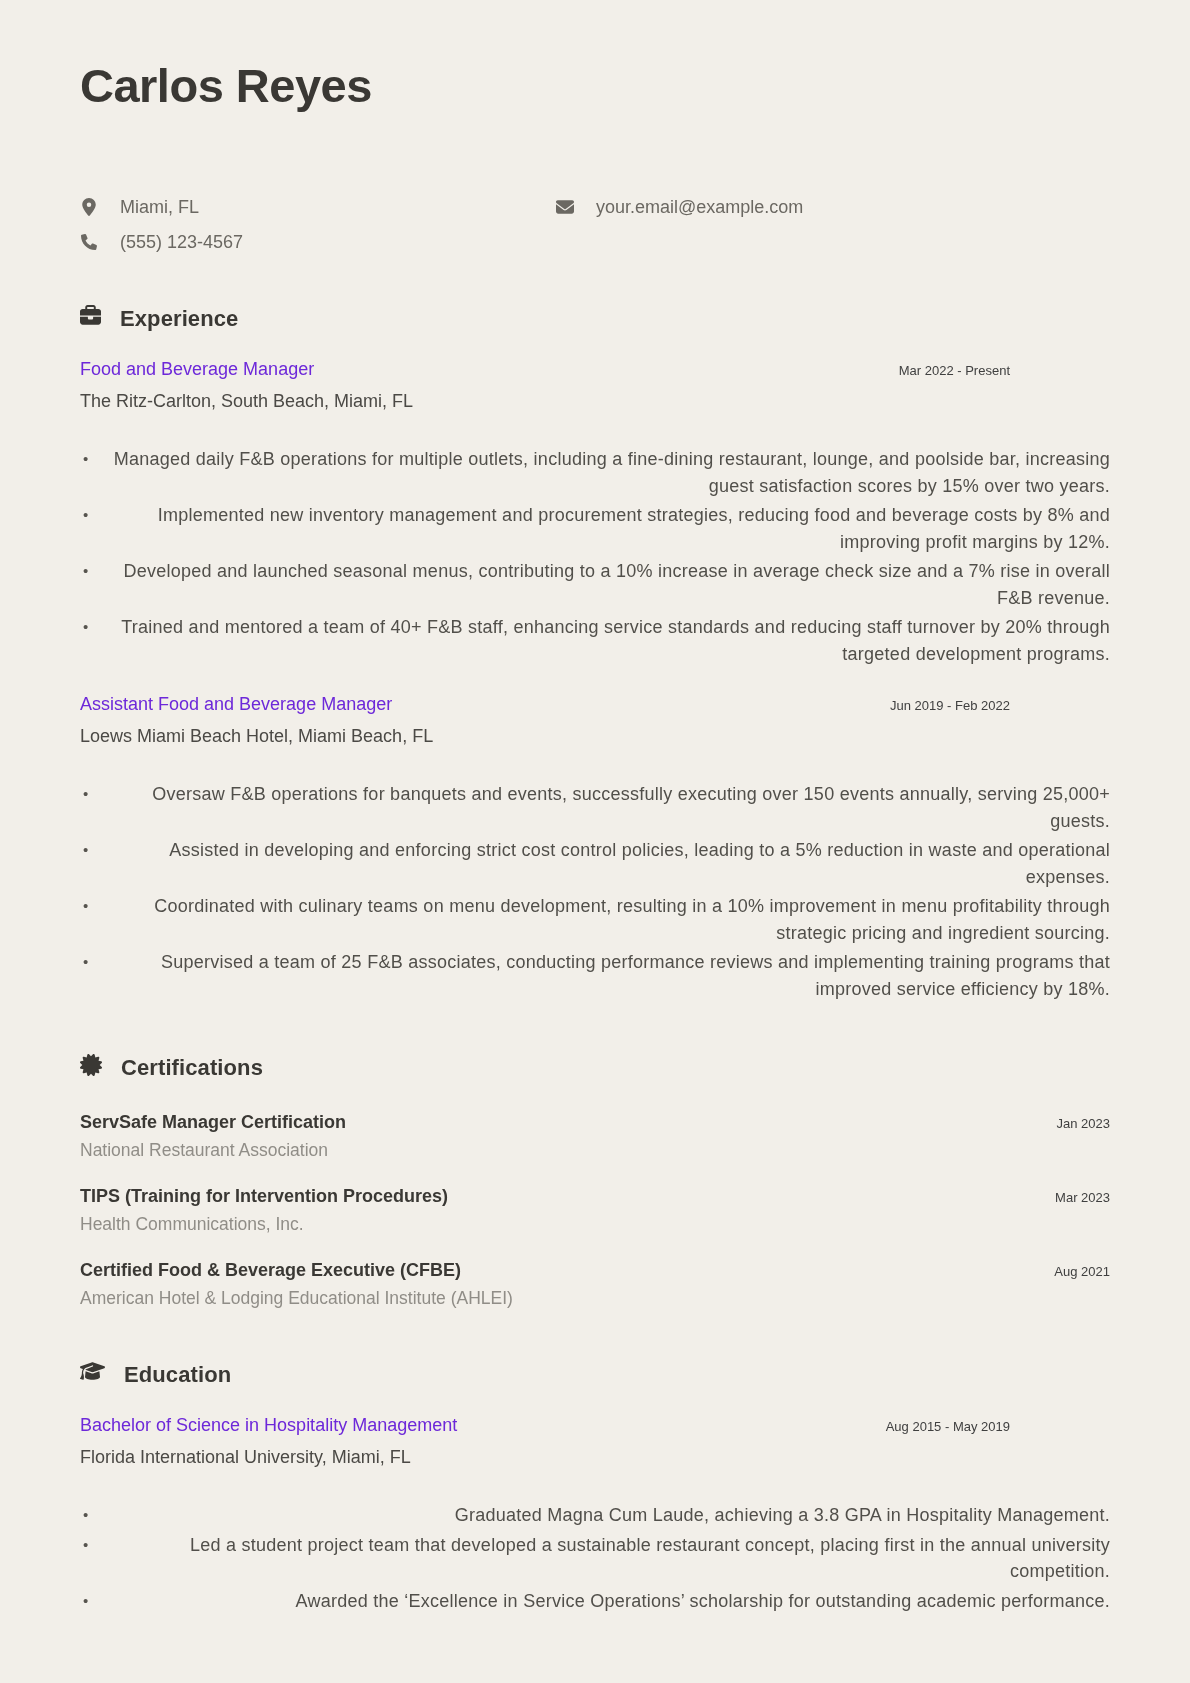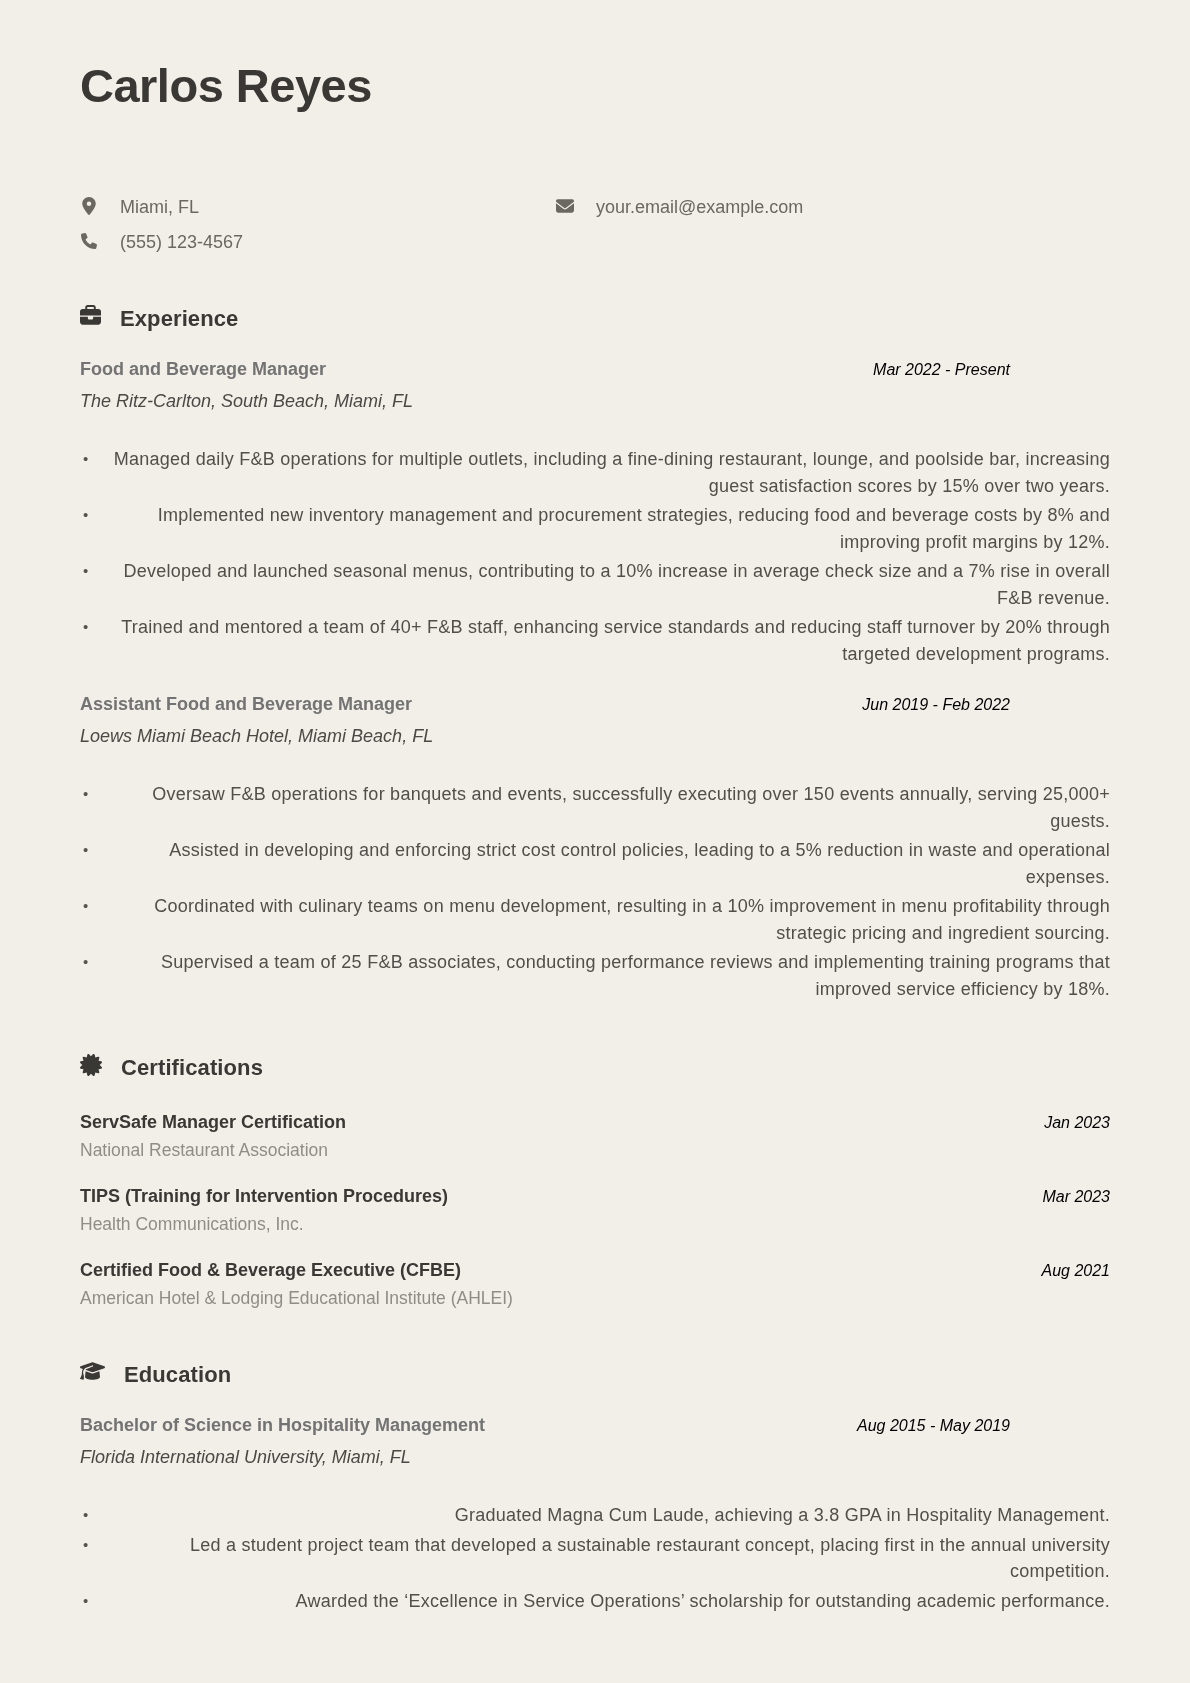--- a/index.html
+++ b/index.html
@@ -20,35 +20,35 @@
   }
 
   .contact {
     margin-top: 84px;
     display: grid;
     grid-template-columns: 476px 1fr;
     grid-auto-rows: 22px;
     row-gap: 13px;
     align-items: center;
   }
-  .contact-item { display: flex; align-items: flex-start; gap: 22px; color: #6B6862; font-size: 18px; }
+  .contact-item { display: flex; align-items: center; gap: 22px; color: #6B6862; font-size: 18px; }
   .contact-item .ico { width: 18px; height: 18px; display: flex; align-items: center; justify-content: center; color: #6B6862; flex: 0 0 18px; }
   .contact-item .ico svg { display: block; }
 
   .section { margin-top: 52px; }
   .section-head { display: flex; align-items: flex-start; gap: 19px; }
   .section-head .ico { color: #3A3834; display: flex; align-items: center; }
   .section-title { font-size: 22px; line-height: 27px; font-weight: 700; color: #3A3834; letter-spacing: 0.1px; }
 
   .entry { margin-top: 26px; }
   .entry-head { display: flex; align-items: baseline; justify-content: space-between; }
-  .entry-title { font-size: 18px; line-height: 23px; font-weight: 700; color: #737373; }
-  .entry-date { font-size: 16px; font-style: italic; color: #000000; white-space: nowrap; }
+  .entry-title { font-size: 18px; line-height: 23px; font-weight: 400; color: #6d28d9; }
+  .entry-date { font-size: 13px; color: #404040; white-space: nowrap; }
   .entry-date.inset { margin-right: 100px; }
-  .entry-company { margin-top: 9px; font-size: 18px; line-height: 23px; font-style: italic; color: #4B4945; }
+  .entry-company { margin-top: 9px; font-size: 18px; line-height: 23px; color: #4B4945; }
 
   ul.bullets { margin-top: 33px; list-style: none; text-align: right; }
   ul.bullets li {
     position: relative;
     padding-left: 18px;
     font-size: 18px;
     line-height: 26.5px;
     letter-spacing: 0.25px;
     color: #514F4A;
   }

